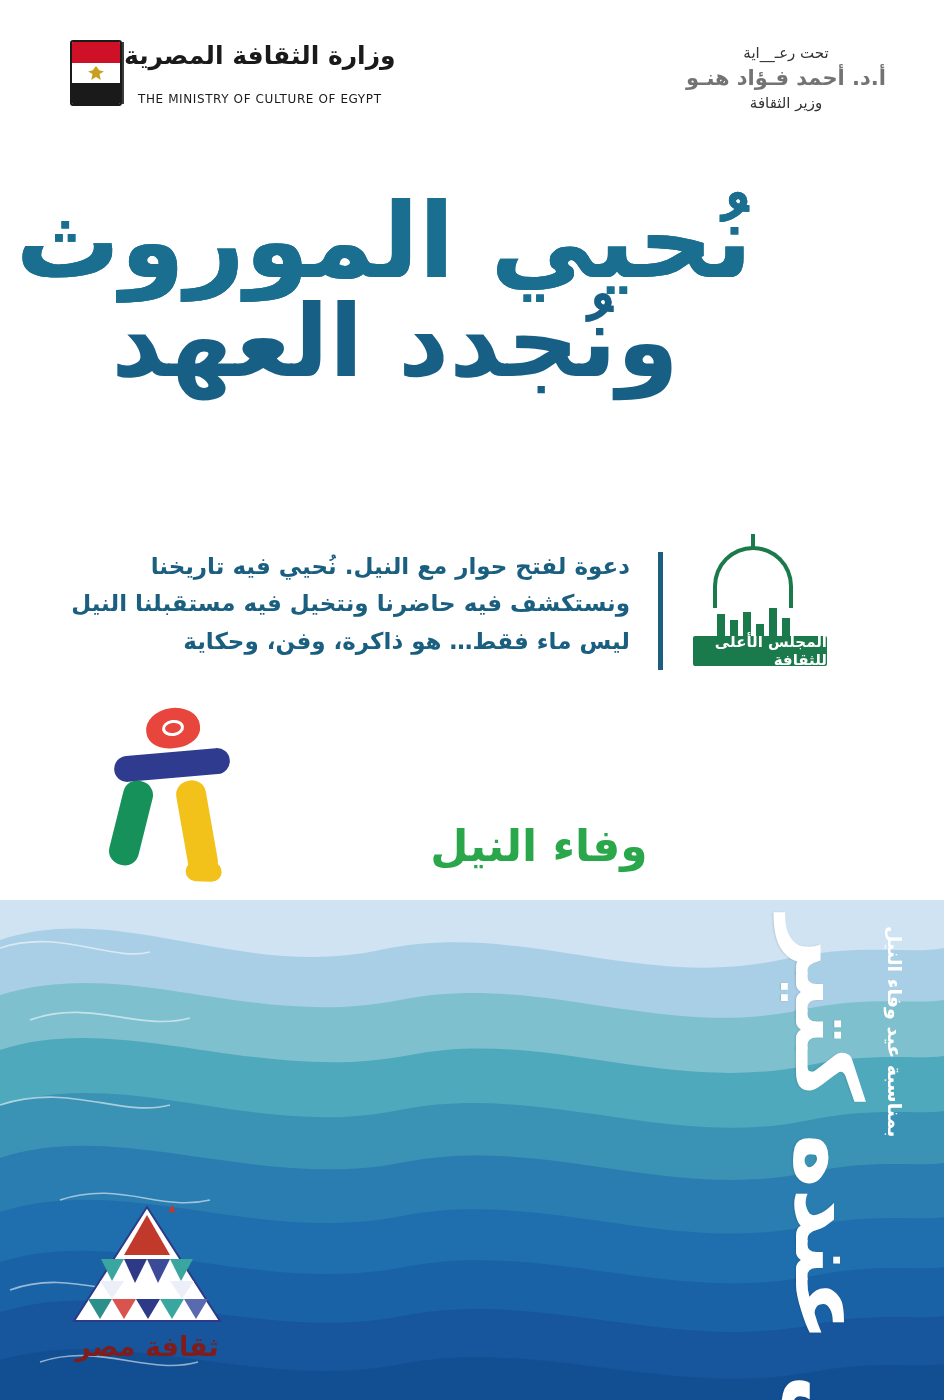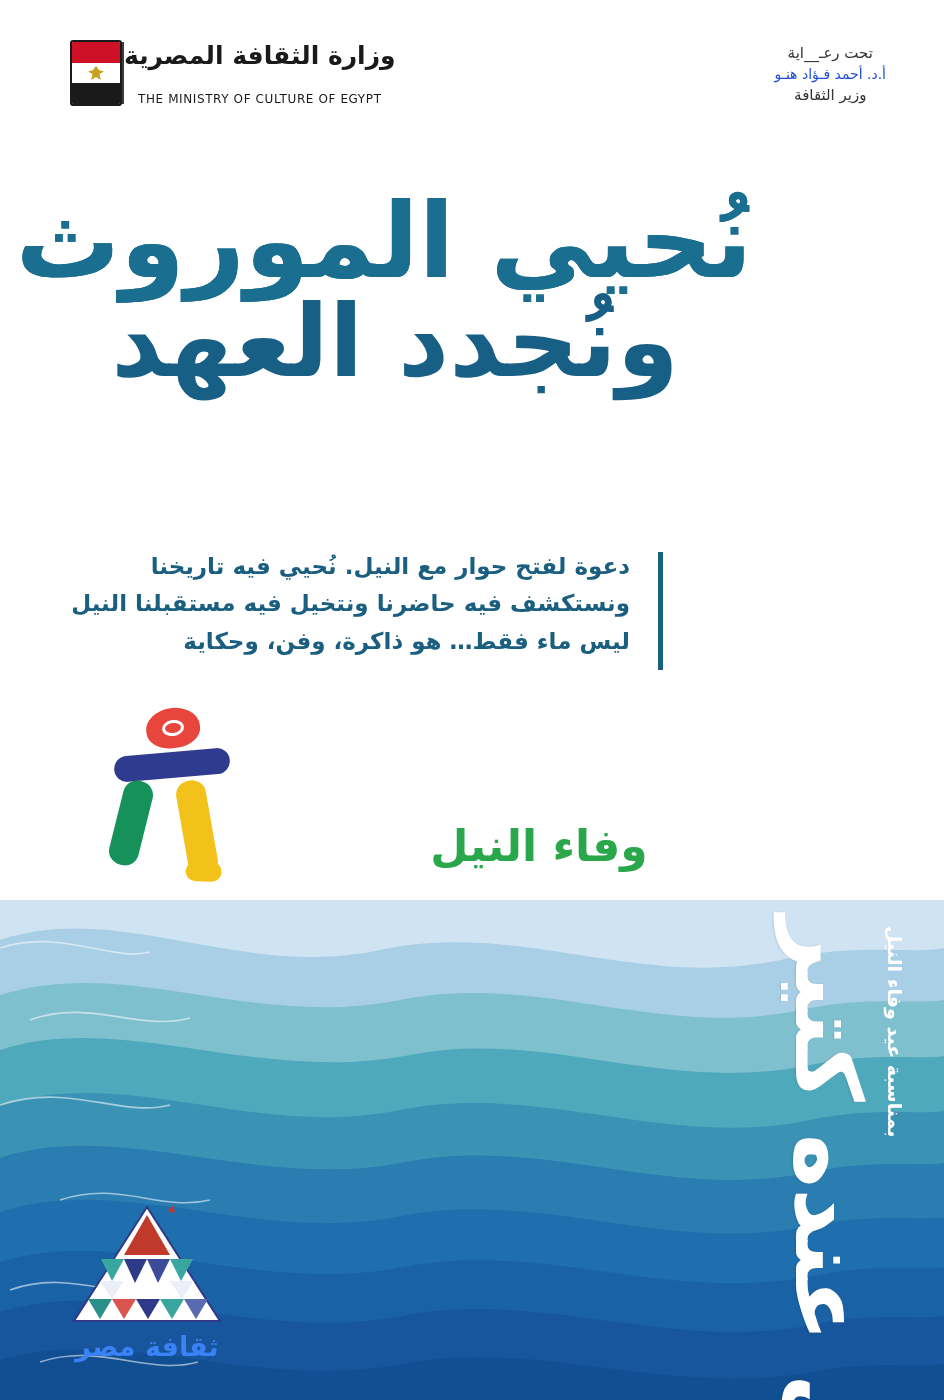--- a/index.html
+++ b/index.html
@@ -19,21 +19,21 @@
   
   .top-bar {
     position: absolute; top: 0; left: 0; width: 944px; height: 150px;
   }
   .patron {
     position: absolute; top: 44px; right: 58px;
     text-align: center; direction: rtl;
     color: #1d1d1b;
   }
   .patron .line1 { font-size: 15px; letter-spacing: 1px; color: #333; }
-  .patron .line2 { font-size: 14px; font-weight: normal; margin-top: 4px; letter-spacing: 2px; color: #1d4ed8; }
+  .patron .line2 { font-size: 21px; font-weight: bold; margin-top: 4px; letter-spacing: 2px; color: #737373; }
   .patron .line3 { font-size: 15px; margin-top: 4px; color: #333; }
 
   .ministry {
     position: absolute; top: 40px; left: 70px;
     display: flex; align-items: center; gap: 0;
     direction: rtl;
   }
   .ministry-text { text-align: center; color: #1a1a1a; }
   .ministry-ar {
     font-size: 25px; font-weight: bold; letter-spacing: 1px;
@@ -177,21 +177,21 @@
     writing-mode: vertical-rl; text-orientation: mixed;
     font-size: 19px; font-weight: bold; color: #ffffff; white-space: nowrap;
     letter-spacing: 1px;
   }
 
   
   .culture-egypt { position: absolute; left: 52px; bottom: 38px; width: 190px; text-align: center; }
   .ce-tri { position: relative; width: 150px; height: 118px; margin: 0 auto; }
   .ce-tri svg { display: block; }
   .ce-text {
-    margin-top: 8px; font-size: 27px; font-weight: bold; color: #3b82f6;
+    margin-top: 8px; font-size: 27px; font-weight: bold; color: #7f1d1d;
     direction: rtl; letter-spacing: 0px;
   }
 </style>
 </head>
 <body>
 
 <div id="poster">
 
   <div class="top-bar">
 
@@ -218,20 +218,33 @@
   </div>
 
   <div class="headline">
     <div class="l1">نُحيي الموروث</div>
     <div class="l2">ونُجدد العهد</div>
   </div>
 
   <div class="intro-block">
     <div class="intro-text">دعوة لفتح حوار مع النيل. نُحيي فيه تاريخنا ونستكشف فيه حاضرنا ونتخيل فيه مستقبلنا النيل ليس ماء فقط… هو ذاكرة، وفن، وحكاية</div>
     <div class="intro-rule"></div>
+    <div class="council-logo">
+      <div class="council-spike"></div>
+      <div class="council-dome"></div>
+      <div class="council-bars">
+        <i style="height:30px"></i>
+          <i style="height:40px"></i>
+          <i style="height:24px"></i>
+        <i style="height:36px"></i>
+          <i style="height:28px"></i>
+          <i style="height:34px"></i>
+      </div>
+      <div class="council-label">المجلس الأعلى للثقافة</div>
+    </div>
   </div>
 
   <div class="competition-title">وفاء النيل</div>
 
   <div class="child-mark">
     <div class="cm-head"></div>
     <div class="cm-bar"></div>
     <div class="cm-leg-left"></div>
     <div class="cm-leg-right"></div>
   </div>

